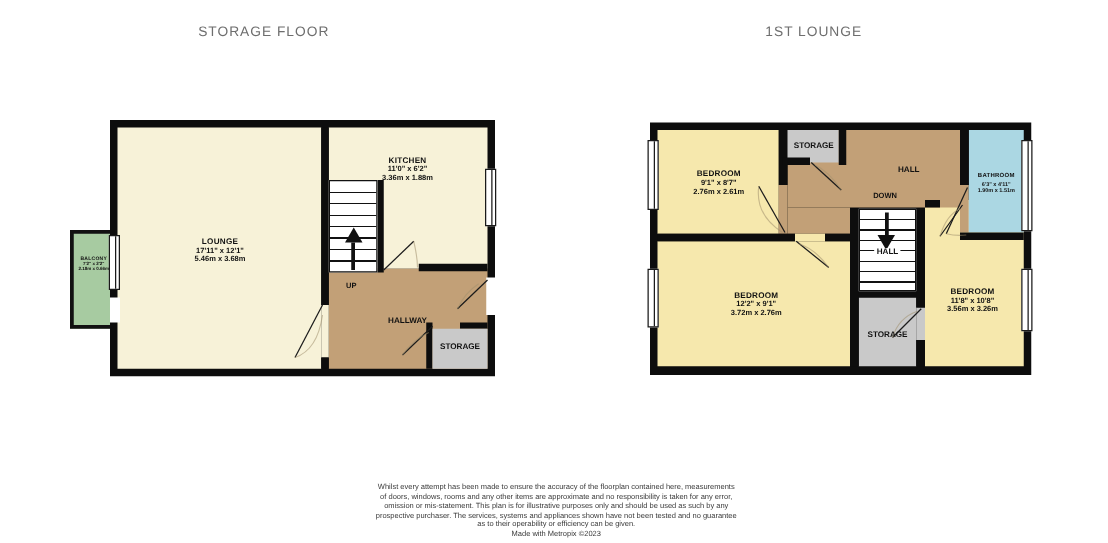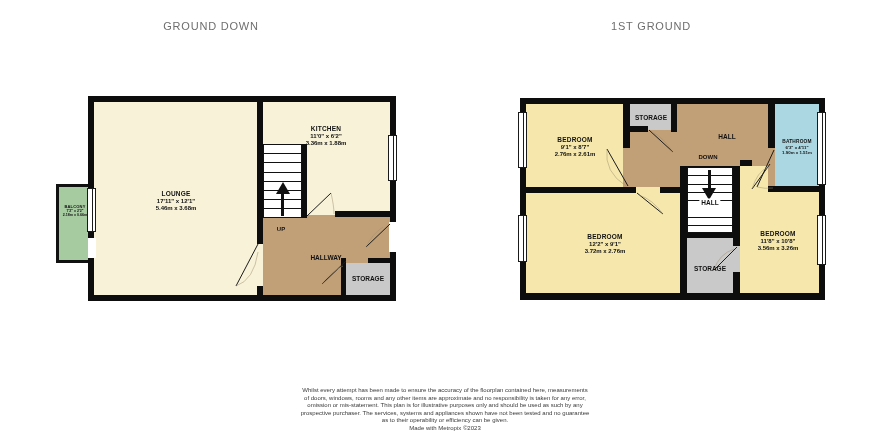--- a/index.html
+++ b/index.html
@@ -29,22 +29,22 @@
   .tag{position:absolute;transform:translate(-50%,-50%);color:#111;font-weight:bold;font-size:6.5px;white-space:nowrap;z-index:30;}
   .tag.onstairs{background:#fff;padding:0 2px;}
   svg.doors{position:absolute;left:0;top:0;z-index:20;pointer-events:none;}
   .leaf{stroke:#1c1c1c;stroke-width:1;fill:none;}
   .swing{stroke:#a08f6e;stroke-opacity:.55;stroke-width:.9;fill:none;}
   .disclaimer{position:absolute;left:273px;top:387px;width:344px;text-align:center;color:#3a3a3a;font-size:6px;line-height:7.6px;}
 </style>
 </head>
 <body>
 
-<div class="floor-title" style="left:211px;top:20px">GROUND DOWN</div>
-<div class="floor-title" style="left:651px;top:20px">1ST GROUND</div>
+<div class="floor-title" style="left:211px;top:20px">STORAGE FLOOR</div>
+<div class="floor-title" style="left:651px;top:20px">1ST LOUNGE</div>
 
 <div>
 
   <div class="room" style="left:56px;top:184px;width:39px;height:79px;background:var(--room-balcony-green);border:3px solid #111;box-sizing:border-box"></div>
 
   <div class="wall" style="left:88px;top:96px;width:308px;height:205px"></div>
 
   <div class="room" style="left:94px;top:102px;width:163px;height:193px;background:var(--room-cream)"></div>
   <div class="room" style="left:263px;top:102px;width:127px;height:113px;background:var(--room-cream)"></div>
   <div class="room" style="left:263px;top:215px;width:127px;height:80px;background:var(--hall-brown)"></div>

